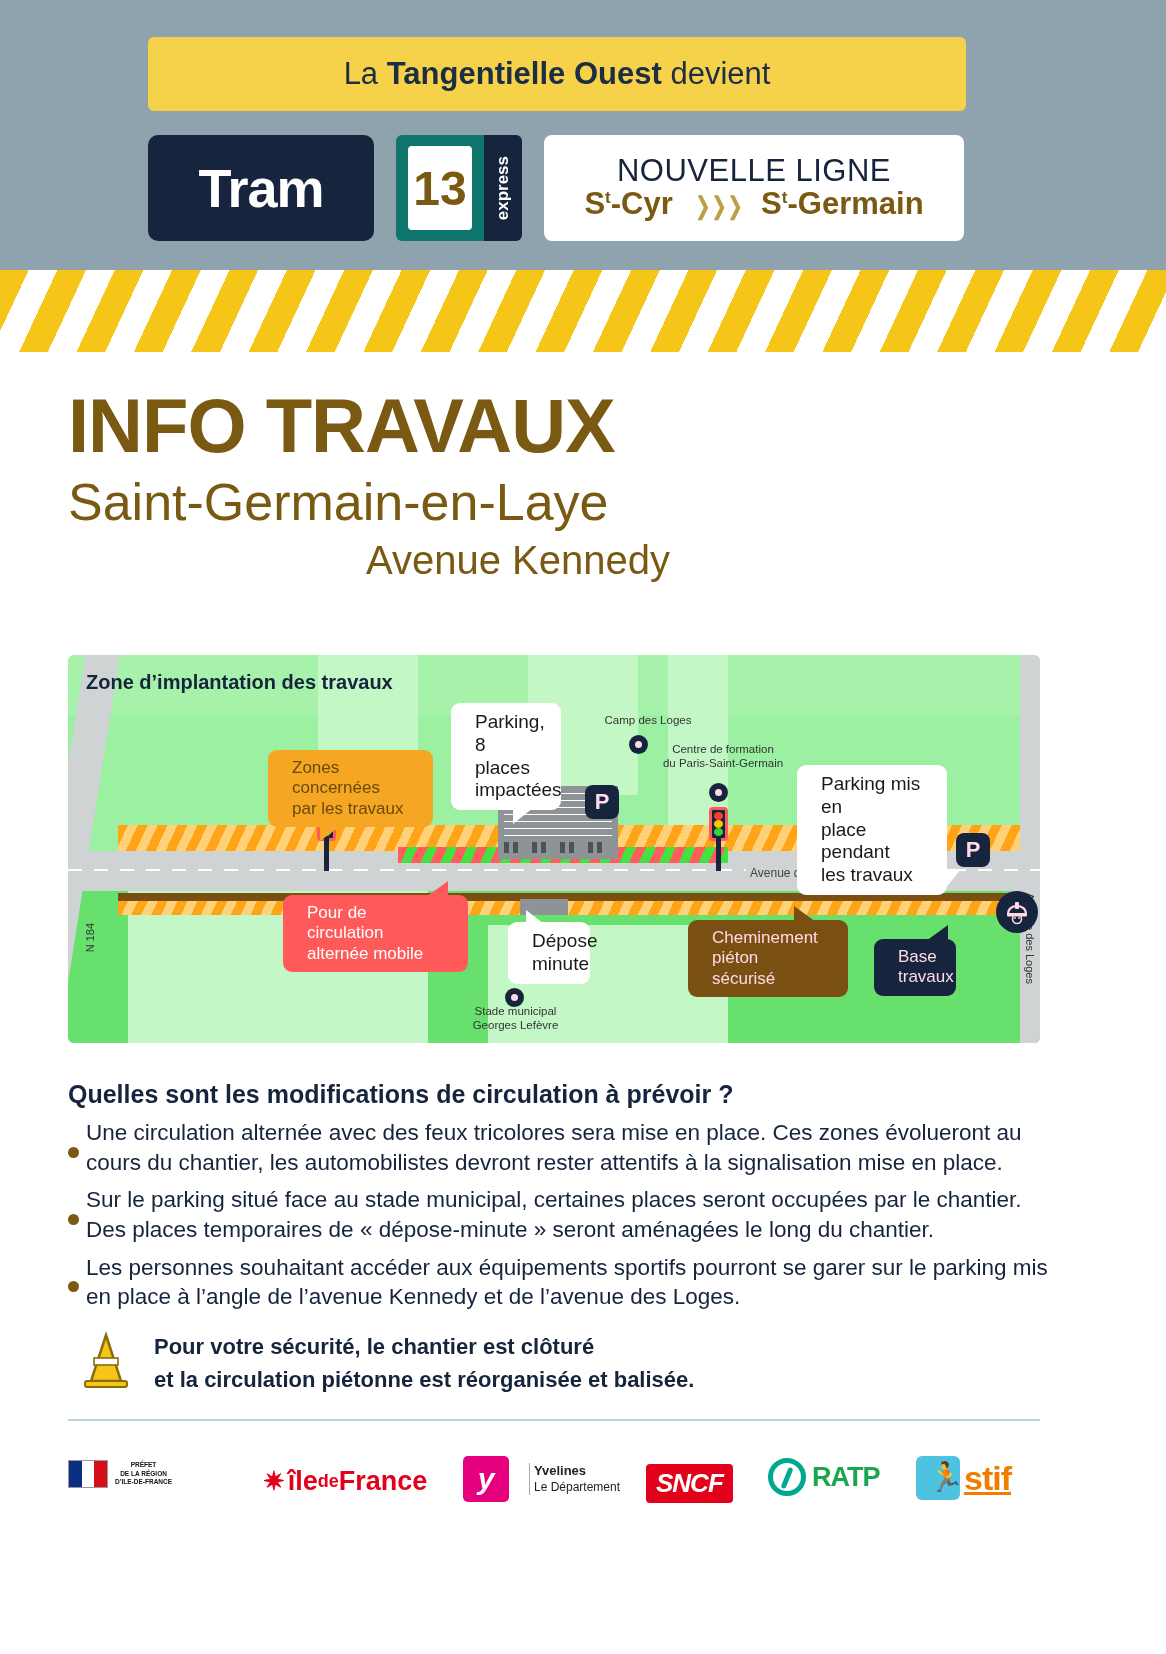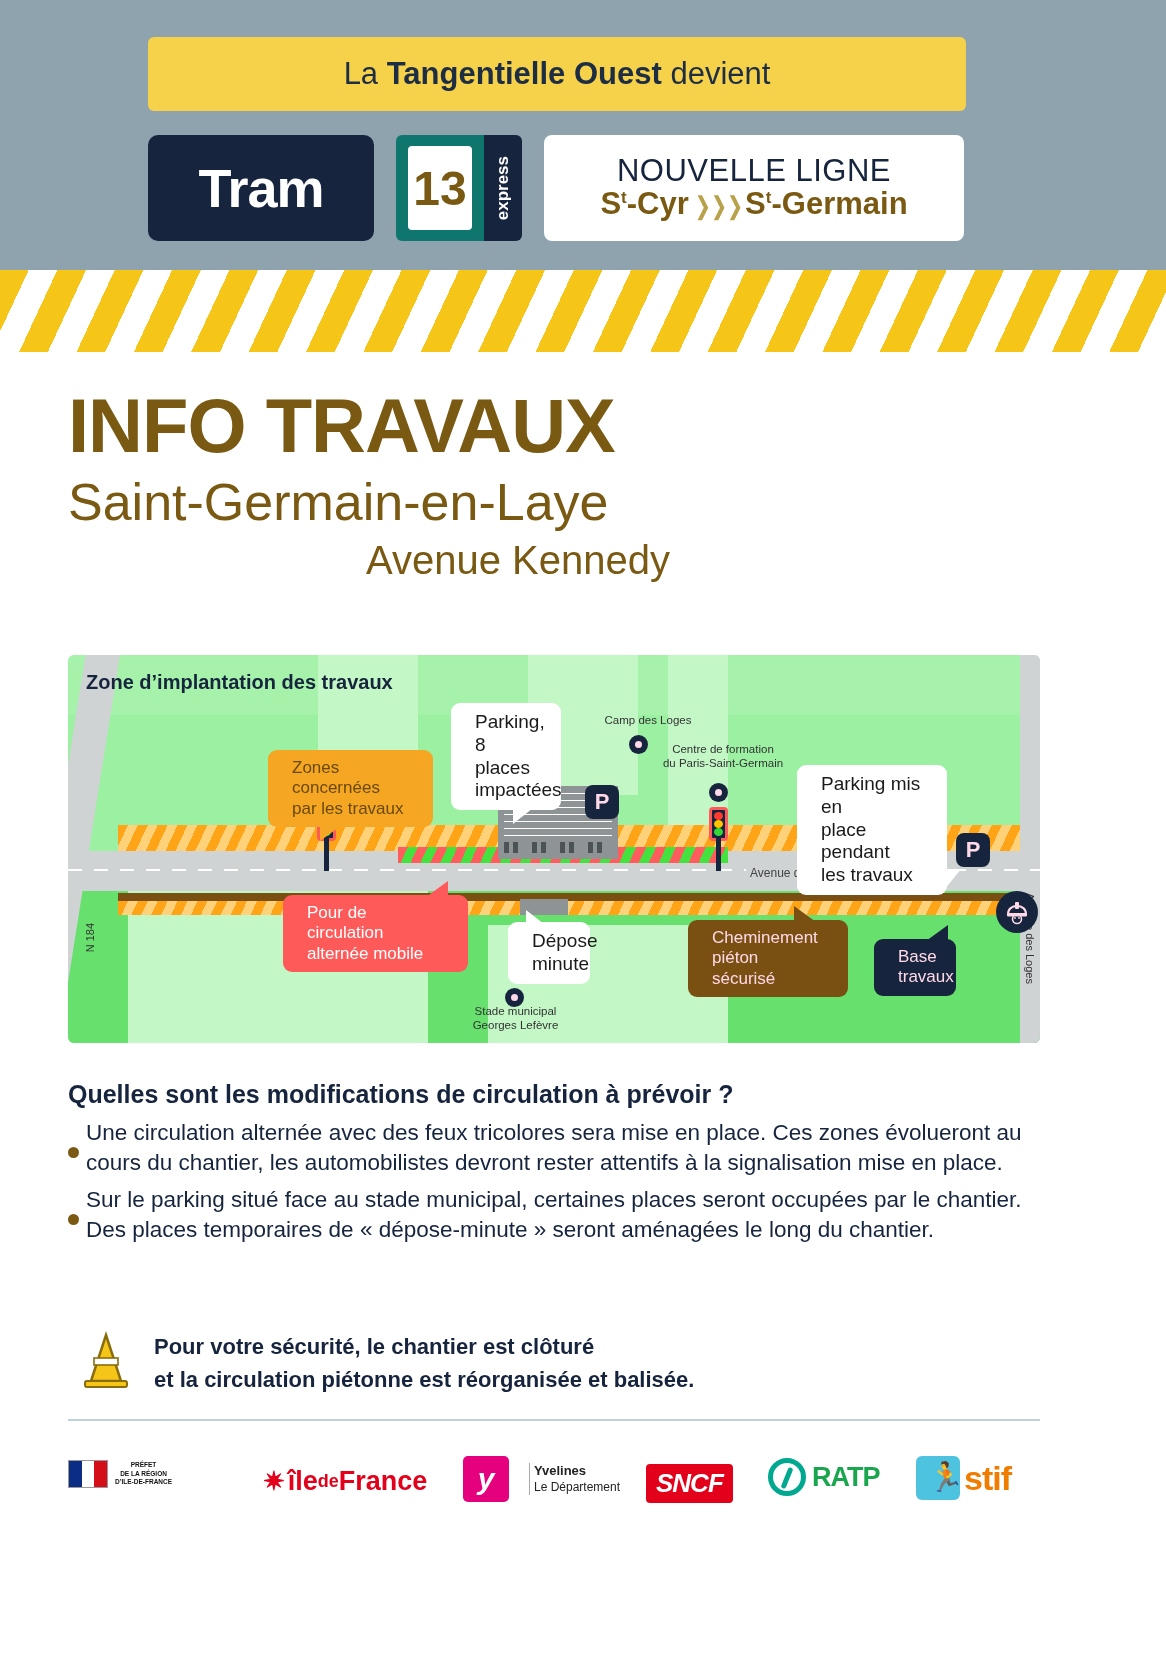--- a/index.html
+++ b/index.html
@@ -47,21 +47,21 @@
   }
   .t13 .exp span{
     color:#fff;font-size:17px;font-weight:bold;
     writing-mode:vertical-rl; transform:rotate(180deg); letter-spacing:0px;
   }
   .nouvelle {
     width:420px;height:106px;background:#fff;border-radius:8px;
     display:flex;flex-direction:column;align-items:center;justify-content:center;
   }
   .nouvelle .l1{font-size:31px;color:#16243d;letter-spacing:.5px;line-height:1.05;}
-  .nouvelle .l2{font-size:31px;color:#7a5a12;font-weight:bold;line-height:1.05;display:flex;align-items:baseline;gap:4px;}
+  .nouvelle .l2{font-size:31px;color:#7a5a12;font-weight:bold;line-height:1.05;display:flex;align-items:baseline;gap:20px;}
   .nouvelle .l2 sup{font-size:17px;}
   .chev{color:#b9a14a;font-size:24px;letter-spacing:-4px;}
 
   
   .stripes{
     position:absolute;left:0;top:270px;width:1166px;height:82px;
     background:repeating-linear-gradient(115deg,#f5c518 0px,#f5c518 26px,#ffffff 26px,#ffffff 52px);
   }
 
   
@@ -207,21 +207,21 @@
     transform:translateX(-50%) rotate(22deg);border-radius:3px;
   }
   .ratp-txt{font-size:27px;font-weight:bold;color:#1aa64f;letter-spacing:-1px;}
   .stif{display:flex;align-items:center;gap:4px;}
   .stif-mark{
     width:44px;height:44px;background:#4ec3e0;border-radius:6px;position:relative;
   }
   .stif-mark .run{
     position:absolute;left:12px;top:7px;color:#fff;font-size:29px;line-height:1;
   }
-  .stif-txt{font-size:34px;font-weight:bold;color:#f07d00;letter-spacing:-1px;}
+  .stif-txt{font-size:34px;font-weight:bold;color:#f07d00;letter-spacing:-1px;text-decoration:underline;}
 </style>
 </head>
 <body>
 
 <div class="page">
 
   <div class="header-band">
 
     <div class="yellow-banner">
       <div class="txt"><span>La </span><b>Tangentielle Ouest</b><span> devient</span></div>
@@ -397,20 +397,24 @@
 
   <div class="bullets">
     <div class="bullet">
       <span class="dot"></span>
       <span class="txt">Une circulation alternée avec des feux tricolores sera mise en place. Ces zones évolueront au cours du chantier, les automobilistes devront rester attentifs à la signalisation mise en place.</span>
     </div>
     <div class="bullet">
       <span class="dot"></span>
       <span class="txt">Sur le parking situé face au stade municipal, certaines places seront occupées par le chantier. Des places temporaires de « dépose-minute » seront aménagées le long du chantier.</span>
     </div>
+    <div class="bullet">
+      <span class="dot"></span>
+      <span class="txt">Les personnes souhaitant accéder aux équipements sportifs pourront se garer sur le parking mis en place à l’angle de l’avenue Kennedy et de l’avenue des Loges.</span>
+    </div>
   </div>
 
   <div class="safety">
     <div>
       <svg width="52" height="60" viewBox="0 0 52 60" aria-hidden="true">
         <polygon points="26,4 41,50 11,50" fill="#f5c518" stroke="#8a6d0b" stroke-width="2.5"></polygon>
         <rect x="14" y="27" width="24" height="7" fill="#ffffff" stroke="#8a6d0b" stroke-width="1.6"></rect>
         <rect x="5" y="50" width="42" height="6" rx="2" fill="#f5c518" stroke="#8a6d0b" stroke-width="2"></rect>
       </svg>
     </div>

